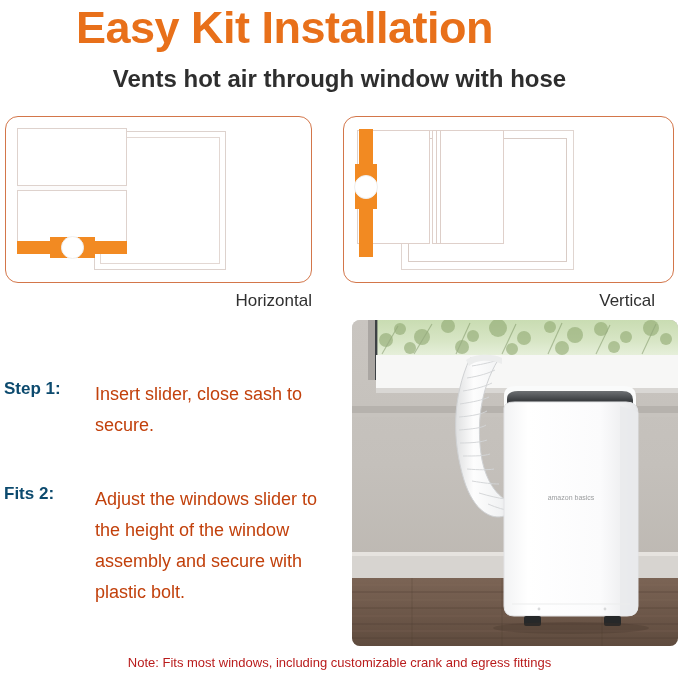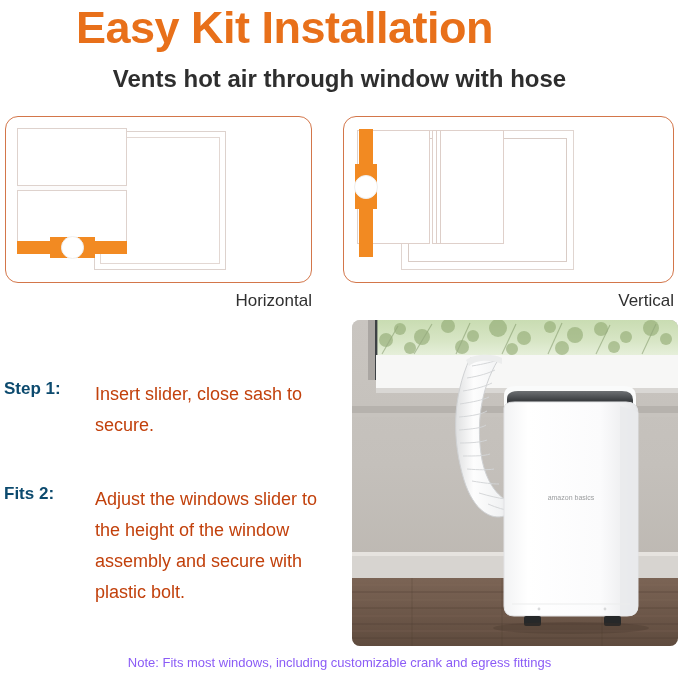--- a/index.html
+++ b/index.html
@@ -53,21 +53,21 @@
   .panel-right { left: 343px; width: 331px; }
 
   .panel-caption {
     position: absolute;
     top: 291px;
     font-size: 17px;
     color: #303030;
     text-align: right;
   }
   .caption-left  { left: 5px;   width: 307px; }
-  .caption-right { left: 343px; width: 331px; }
+  .caption-right { left: 324px; width: 331px; }
 
   
   .dh-outer {
     position: absolute;
     left: 88px; top: 14px;
     width: 132px; height: 139px;
     border: 1.3px solid #ddd2cd;
     box-sizing: border-box;
   }
   .dh-mid {
@@ -223,21 +223,21 @@
   }
   .photo svg { display: block; }
 
   
   .footnote {
     position: absolute;
     left: 0; top: 655px;
     width: 679px;
     text-align: center;
     font-size: 13px;
-    color: #8b5cf6;
+    color: #b91c1c;
   }
 </style>
 </head>
 <body>
 
 <div class="title">Easy Kit Installation</div>
 <div class="subtitle">Vents hot air through window with hose</div>
 
 <div class="panel panel-left">
   <div class="dh-outer">

